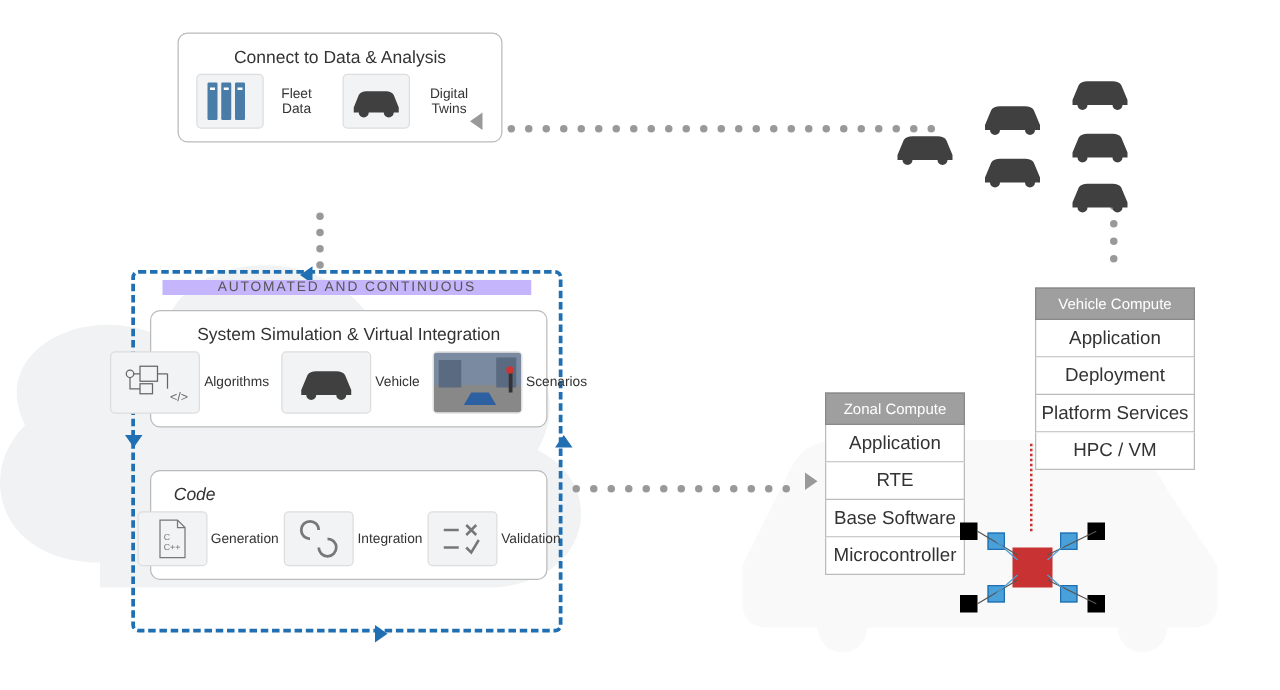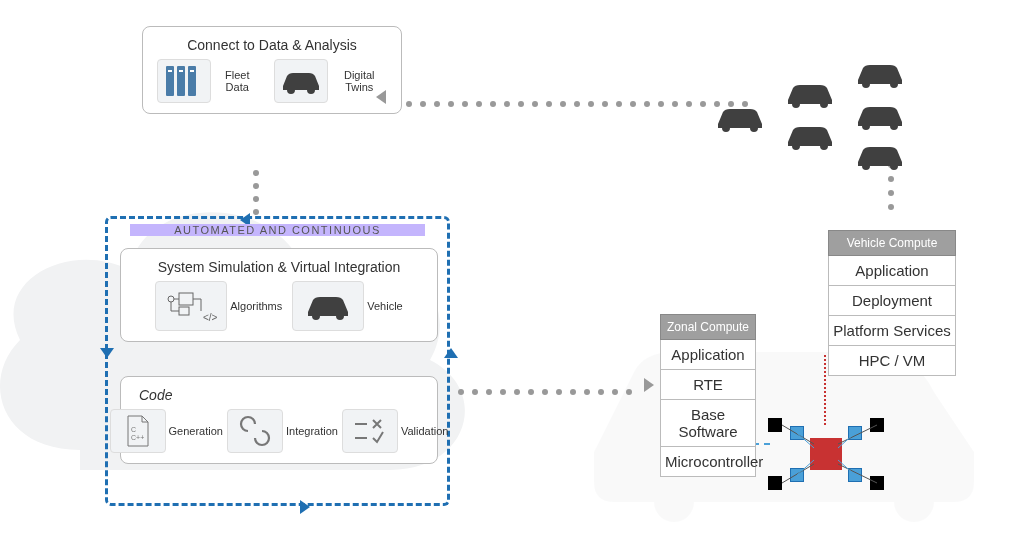--- a/index.html
+++ b/index.html
@@ -25,21 +25,21 @@
   .sim-panel { left:120px; top:248px; width:318px; }
   .sim-panel .items-row { gap:10px; }
   .sim-panel .item-icon { width:72px; height:50px; }
   
   .code-panel { left:120px; top:376px; width:318px; }
   .code-panel .panel-title { text-align:left; margin-left:4px;font-style:italic; }
   .code-panel .items-row { gap:4px; }
   .code-panel .item-icon { width:56px; height:44px; }
   
   .stack { position:absolute; z-index:6; }
-  .stack-zonal { left:660px; top:314px; width:96px; }
+  .stack-zonal { left:660px; top:314px; width:112px; }
   .stack-vehicle { left:828px; top:230px; width:128px; }
   .stack-header { background:#9f9f9f; color:#fff; font-size:12px; text-align:center; padding:5px 4px; border:1px solid #888; }
   .stack-cell { background:#fff; font-size:15px; text-align:center; padding:6px 4px; border:1px solid #bbb; border-top:none; color:#333; }
   
   .fleet { position:absolute; right:50px; top:70px; width:260px; height:150px; z-index:5; }
   .fleet-car { position:absolute; width:52px; height:34px; color:#404040; }
   
   .dots { position:absolute; z-index:3; }
   .dot { width:6px; height:6px; background:#999; border-radius:50%; display:inline-block; margin-right:8px; vertical-align:middle; }
   
@@ -127,20 +127,32 @@
       </div>
       <div class="item-label">Algorithms</div>
     </div>
     <div class="item">
       <div class="item-icon">
         <svg width="56" height="36" viewBox="0 0 56 36">
             <path d="M8 24 L13 12 Q15 9 20 9 L36 9 Q41 9 43 12 L48 24 L48 28 L44 28 A4 4 0 1 1 36 28 L20 28 A4 4 0 1 1 12 28 L8 28 Z" fill="#404040"></path>
           </svg>
       </div>
       <div class="item-label">Vehicle</div>
+    </div>
+    <div class="item">
+      <div class="item-icon" style="background:linear-gradient(#7a8aa0 0 55%, #888 55% 100%); position:relative">
+        <svg width="72" height="50" viewBox="0 0 72 50" style="position:absolute;left:0;top:0">
+            <rect x="4" y="6" width="18" height="22" fill="#5a6a80"></rect>
+            <rect x="50" y="4" width="16" height="24" fill="#5a6a80"></rect>
+            <rect x="60" y="14" width="3" height="18" fill="#333"></rect>
+            <circle cx="61" cy="14" r="3" fill="#c33"></circle>
+            <path d="M24 42 L30 32 L44 32 L50 42 Z" fill="#2c60a0"></path>
+          </svg>
+      </div>
+      <div class="item-label">Scenarios</div>
     </div>
   </div>
 </div>
 
 <div class="panel code-panel">
   <div class="panel-title">Code</div>
   <div class="items-row">
     <div class="item">
       <div class="item-icon">
         <svg width="32" height="34" viewBox="0 0 32 34">

